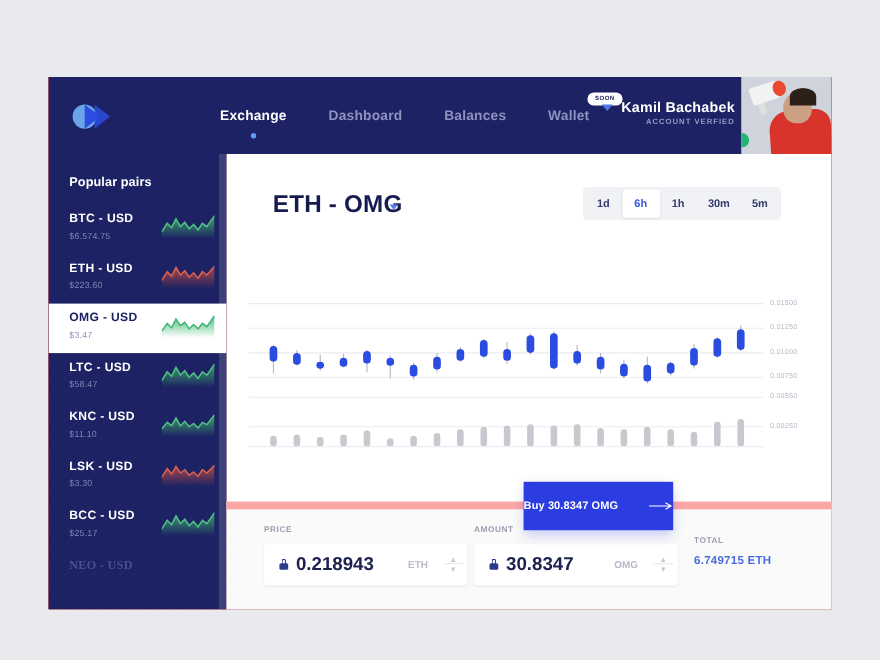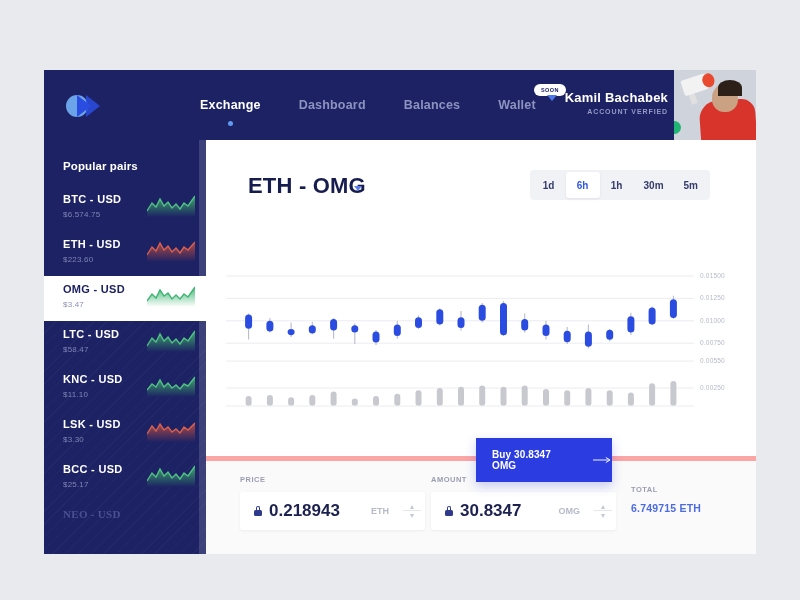--- a/index.html
+++ b/index.html
@@ -324,21 +324,21 @@
     font-size: 6.5px;
     letter-spacing: .2px;
   }
 
   
   .orderbar {
     position: absolute;
     left: 0; top: 316px;
     width: 550px; height: 98px;
     background: #fafafa;
-    border-top: 5px solid #fca5a5;
+    border-top: 7px solid #fca5a5;
   }
   .field-group { position: absolute; top: 14px; }
   .field-label {
     color: #9a9db0;
     font-size: 7.5px;
     letter-spacing: .5px;
     font-weight: bold;
     margin-bottom: 8px;
   }
   .field-box {
@@ -416,21 +416,20 @@
     position: absolute;
     left: 476px; top: 438px;
     width: 136px; height: 44px;
     background: #2b3ce0;
     display: flex;
     align-items: center;
     justify-content: center;
     gap: 28px;
     cursor: pointer;
     box-shadow: 0 4px 10px rgba(43,60,224,.25);
-    padding-left: 16px;
   }
   .buy-label {
     color: #ffffff;
     font-size: 10px;
     font-weight: bold;
     letter-spacing: .1px;
   }
   .arrow-ico { display: block; }
 </style>
 </head>

